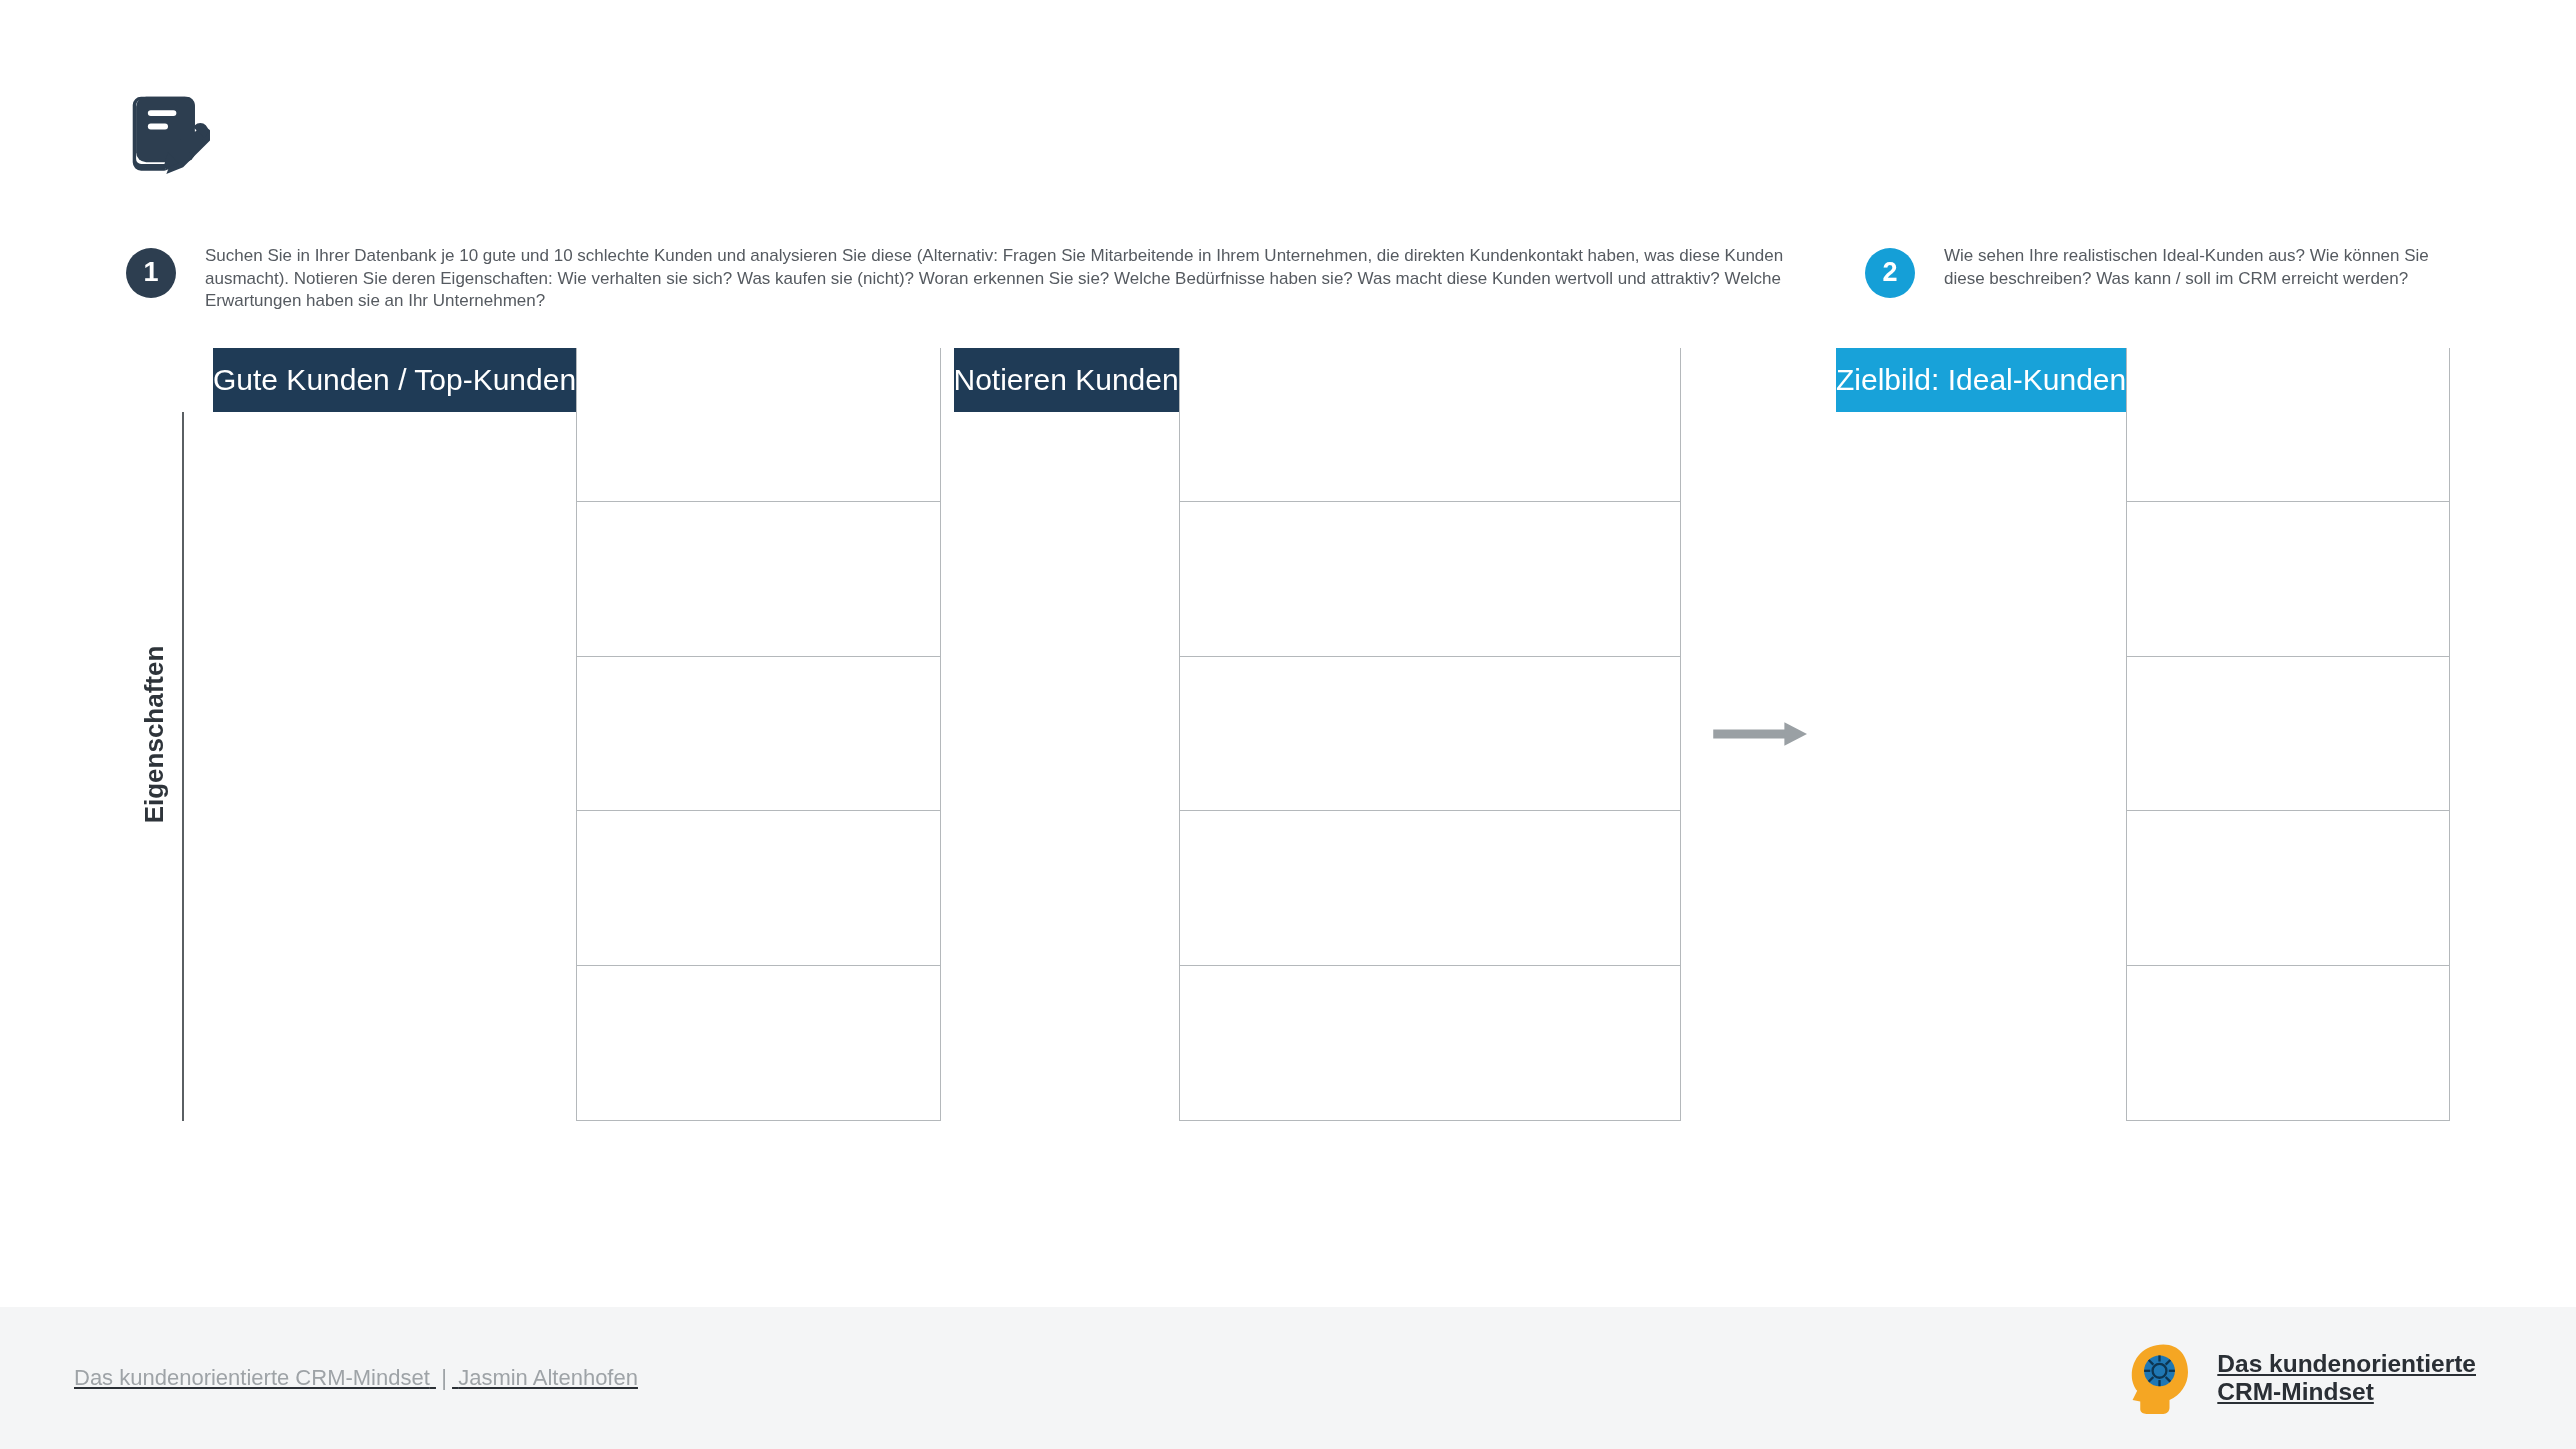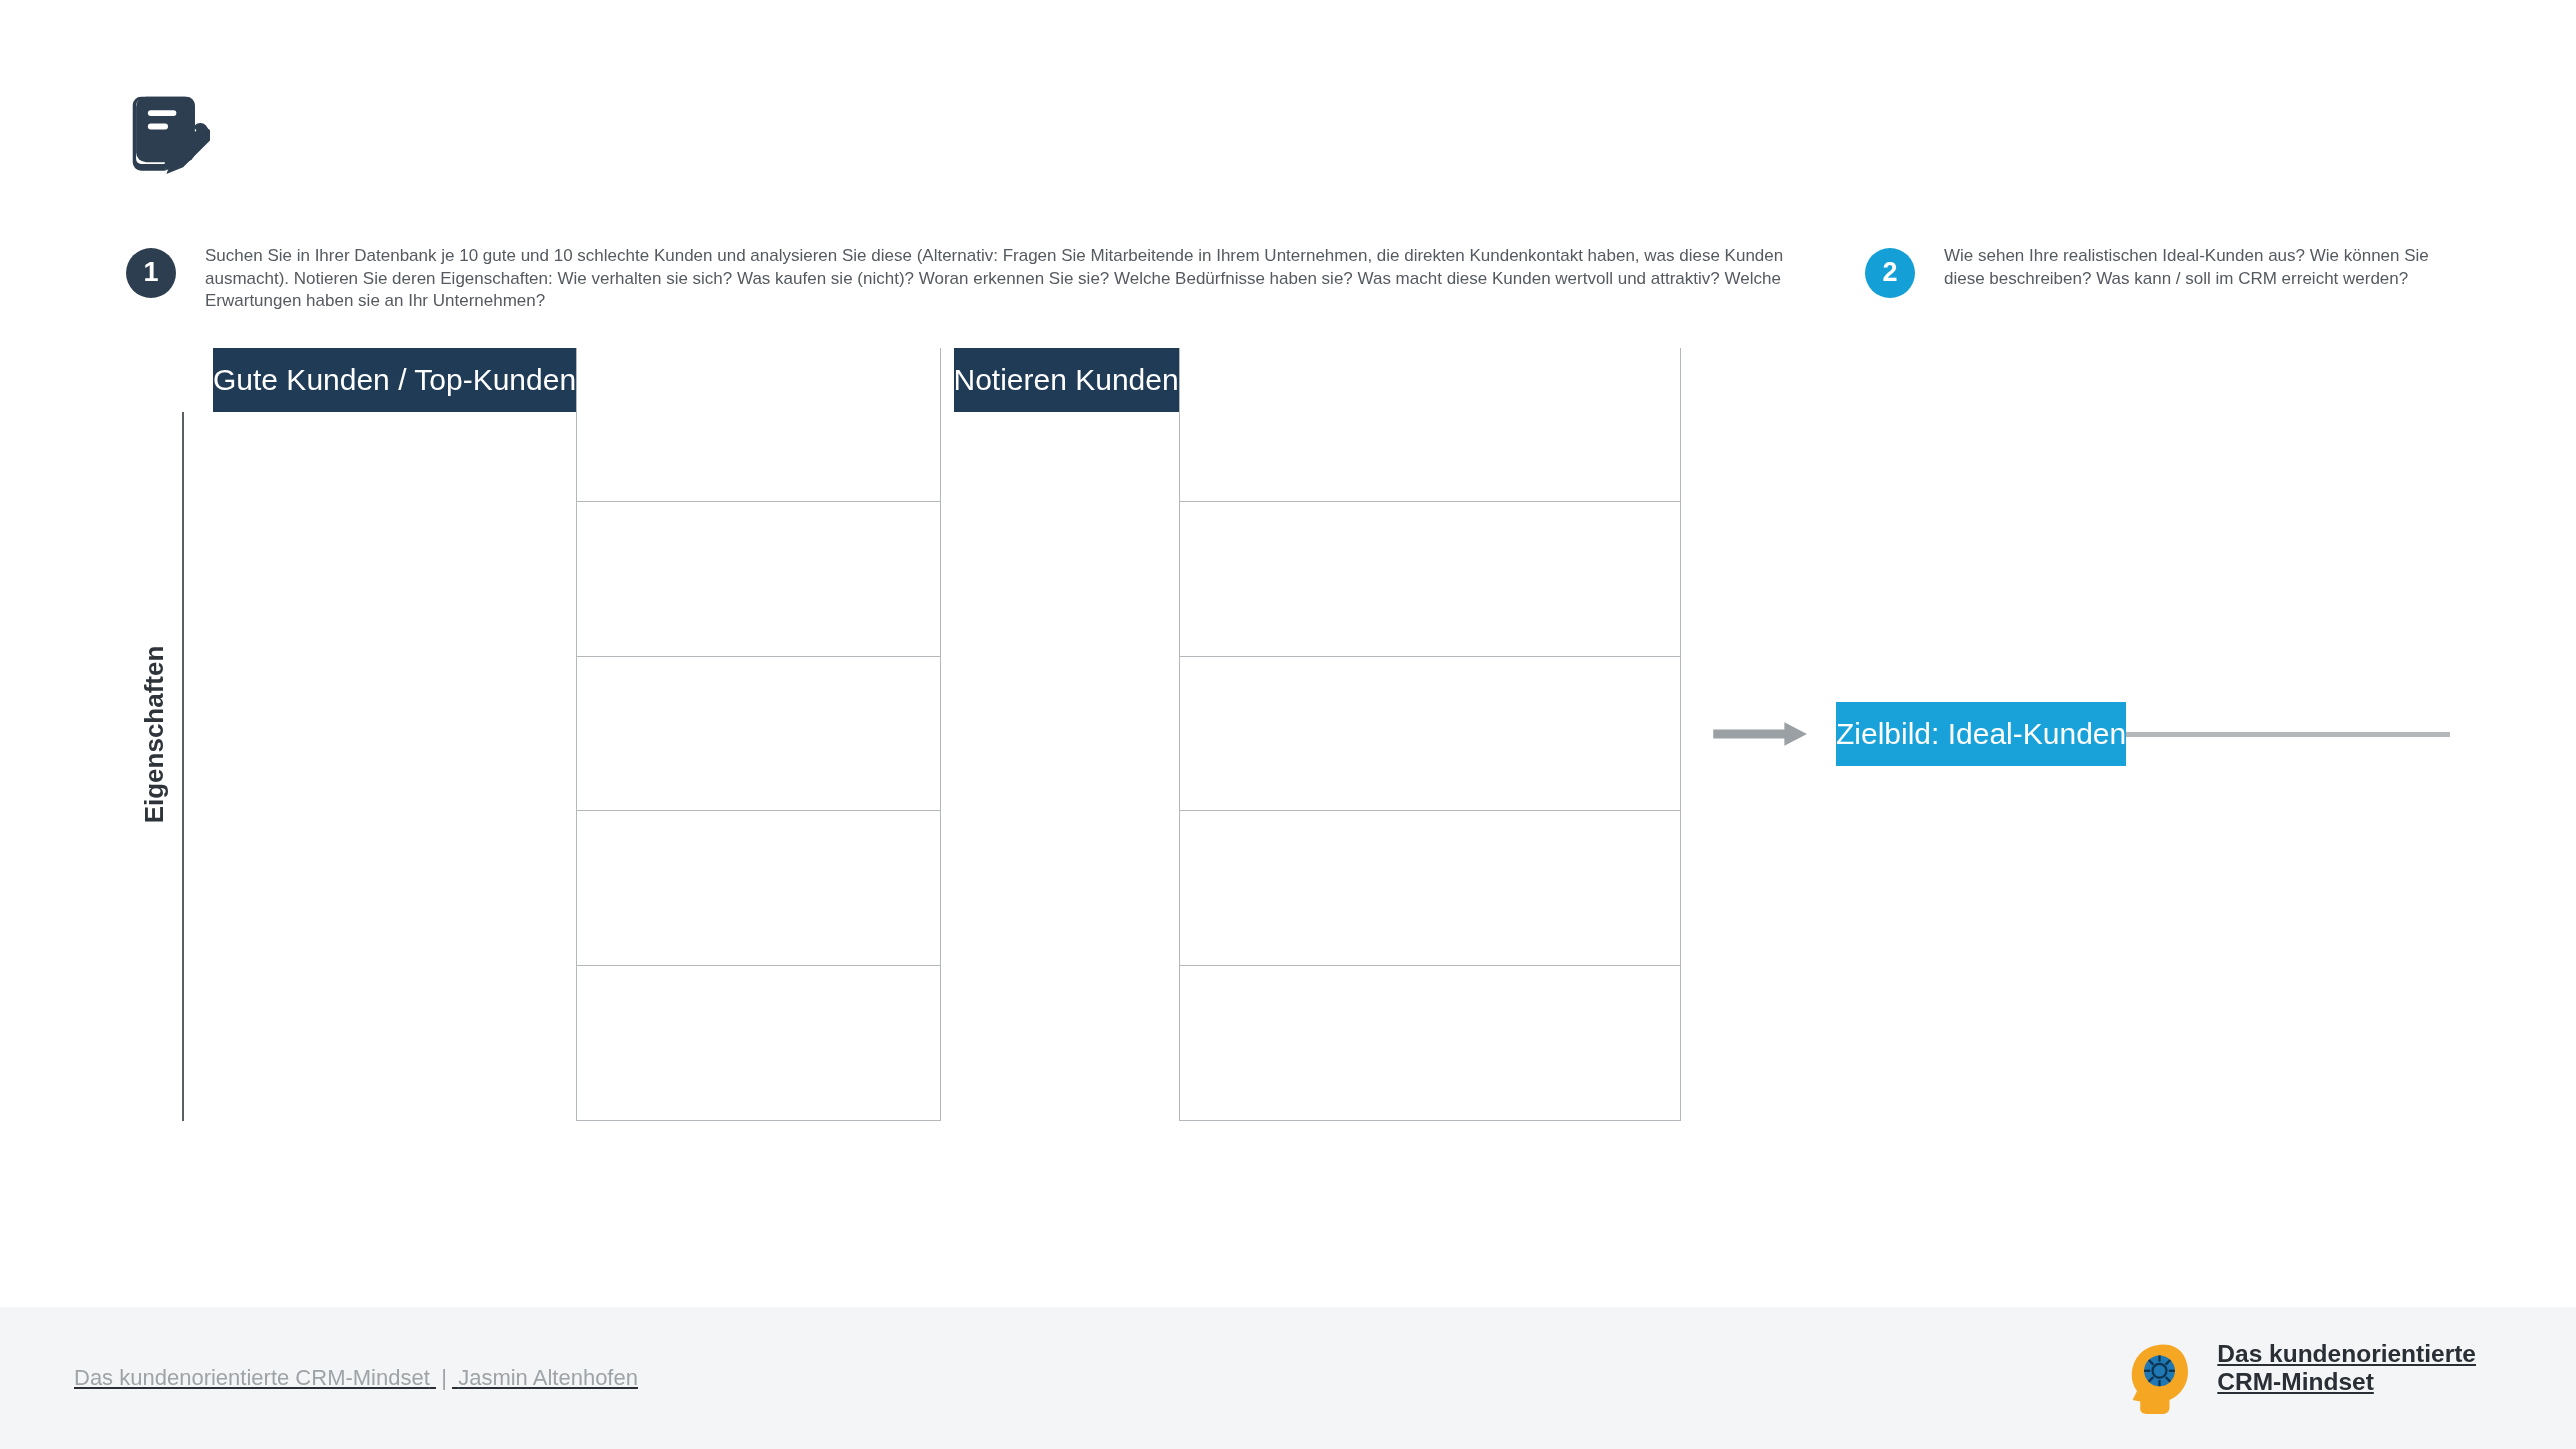--- a/index.html
+++ b/index.html
@@ -152,41 +152,41 @@
   }
 
   .left-group {
     display: flex;
     flex: 0 0 1468px;
     gap: 13px;
   }
 
   .right-table {
     flex: 1;
-    align-items: center;
   }
 
   
   .footer {
     background: #f4f5f6;
     height: 142px;
     width: 100%;
     display: flex;
     align-items: center;
     padding: 0 74px 0 74px;
     justify-content: space-between;
     text-decoration: underline;
   }
   .footer-text {
     font-size: 22px;
     color: #9ea3a7;
   }
   .footer-sep { margin: 0 5.2px; }
   .brand {
     display: flex;
+    align-items: center;
     gap: 19.3px;
     margin-right: 26px;
   }
   .brand-logo { width: 77px; height: 77px; }
   .brand-text {
     font-size: 24.5px;
     font-weight: 700;
     color: #2a2f35;
     line-height: 1.15;
   }

